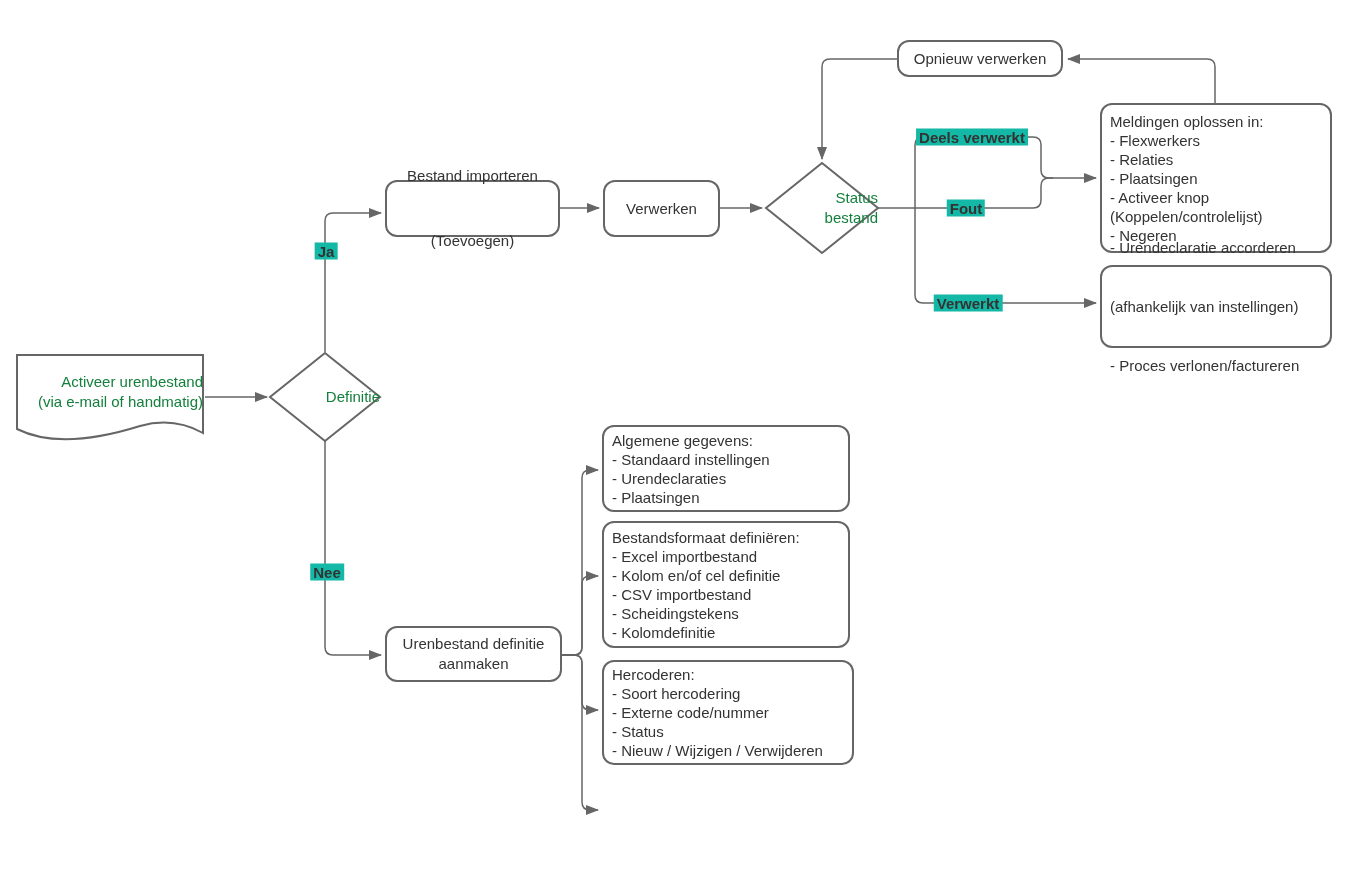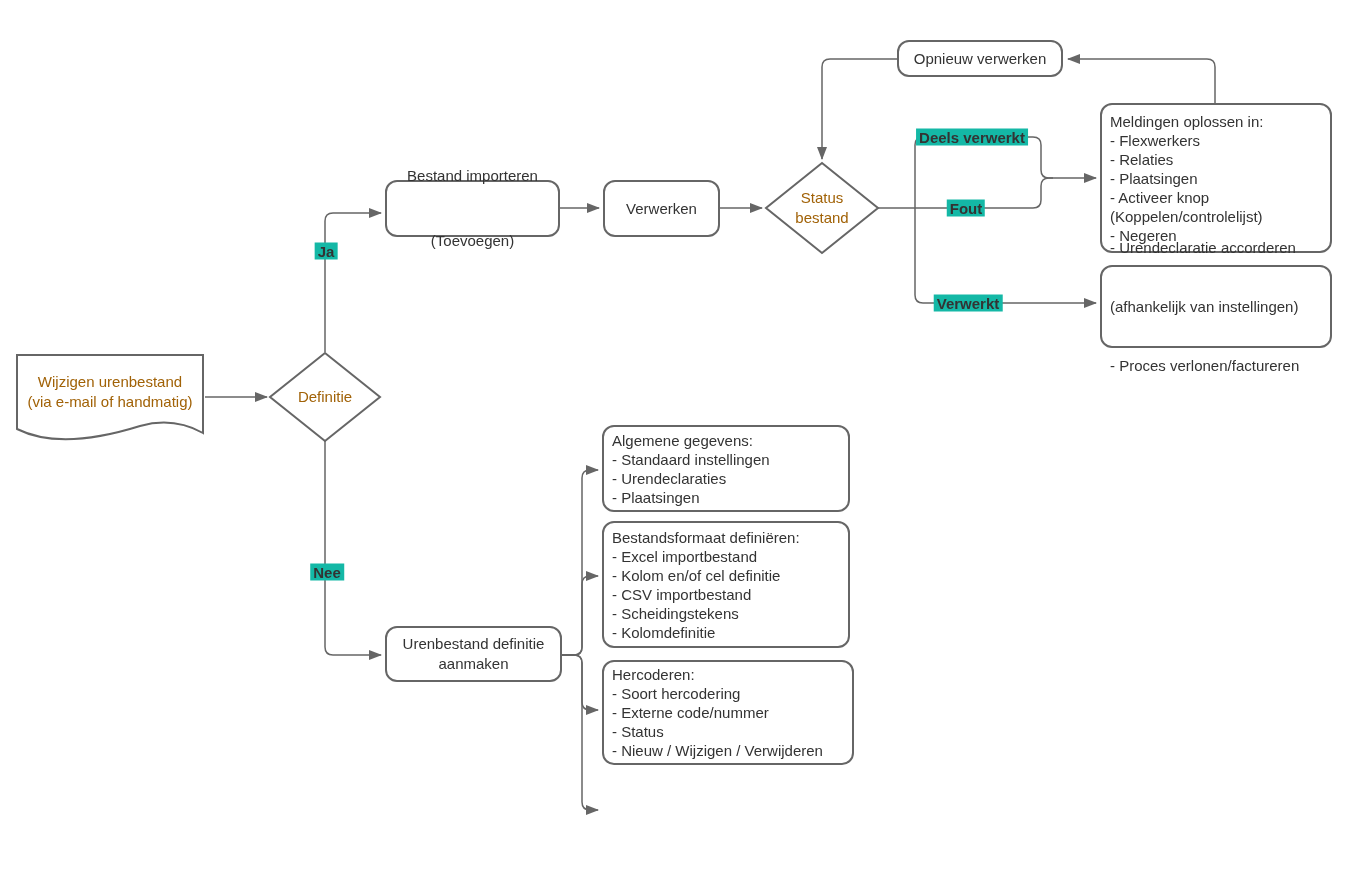--- a/index.html
+++ b/index.html
@@ -4,22 +4,22 @@
 <style>
   html,body{margin:0;padding:0;background:#ffffff;}
   #canvas{position:relative;width:1352px;height:887px;background:#ffffff;overflow:hidden;
           font-family:"Liberation Sans",sans-serif;}
   #wires{position:absolute;left:0;top:0;width:1352px;height:887px;}
   .node{position:absolute;box-sizing:border-box;border:2px solid #666666;border-radius:12px;
         background:#ffffff;color:#333333;font-size:15px;line-height:20px;
         display:flex;flex-direction:column;align-items:center;justify-content:center;text-align:center;}
   .list{align-items:flex-start;justify-content:center;text-align:left;padding:3px 8px;line-height:19px;}
   .list .ln{white-space:nowrap;}
-  .ghost{position:absolute;box-sizing:border-box;color:#a16207;font-size:15px;line-height:20px;
-         display:flex;flex-direction:column;align-items:center;justify-content:center;text-align:center;background:transparent;border:none;}
+  .ghost{position:absolute;box-sizing:border-box;color:#15803d;font-size:15px;line-height:20px;
+         display:flex;flex-direction:column;align-items:flex-end;justify-content:center;text-align:center;background:transparent;border:none;}
   .edge-label{position:absolute;transform:translate(-50%,-50%);background:#14b8a6;color:#333333;
               font-size:15px;font-weight:bold;padding:0 3px;white-space:nowrap;}
 </style>
 </head>
 <body>
 
 <div id="canvas">
 
   <svg id="wires" viewBox="0 0 1352 887" xmlns="http://www.w3.org/2000/svg">
     <defs>
@@ -46,21 +46,21 @@
 
       <g stroke-width="2" fill="#ffffff">
         <path d="M 17 355 L 203 355 L 203 433 C 185 423 165 419 140 426 C 108 436 55 448 17 429 Z"></path>
         <polygon points="325,353 380,397 325,441 270,397"></polygon>
         <polygon points="822,163 878,208 822,253 766,208"></polygon>
       </g>
     </g>
   </svg>
 
   <div class="ghost" style="left:17px;top:362px;width:186px;height:60px;">
-    <div>Wijzigen urenbestand</div>
+    <div>Activeer urenbestand</div>
     <div>(via e-mail of handmatig)</div>
   </div>
 
   <div class="ghost" style="left:270px;top:387px;width:110px;height:20px;">
     <div>Definitie</div>
   </div>
   <div class="ghost" style="left:766px;top:187px;width:112px;height:42px;">
     <div>Status</div>
     <div>bestand</div>
   </div>

